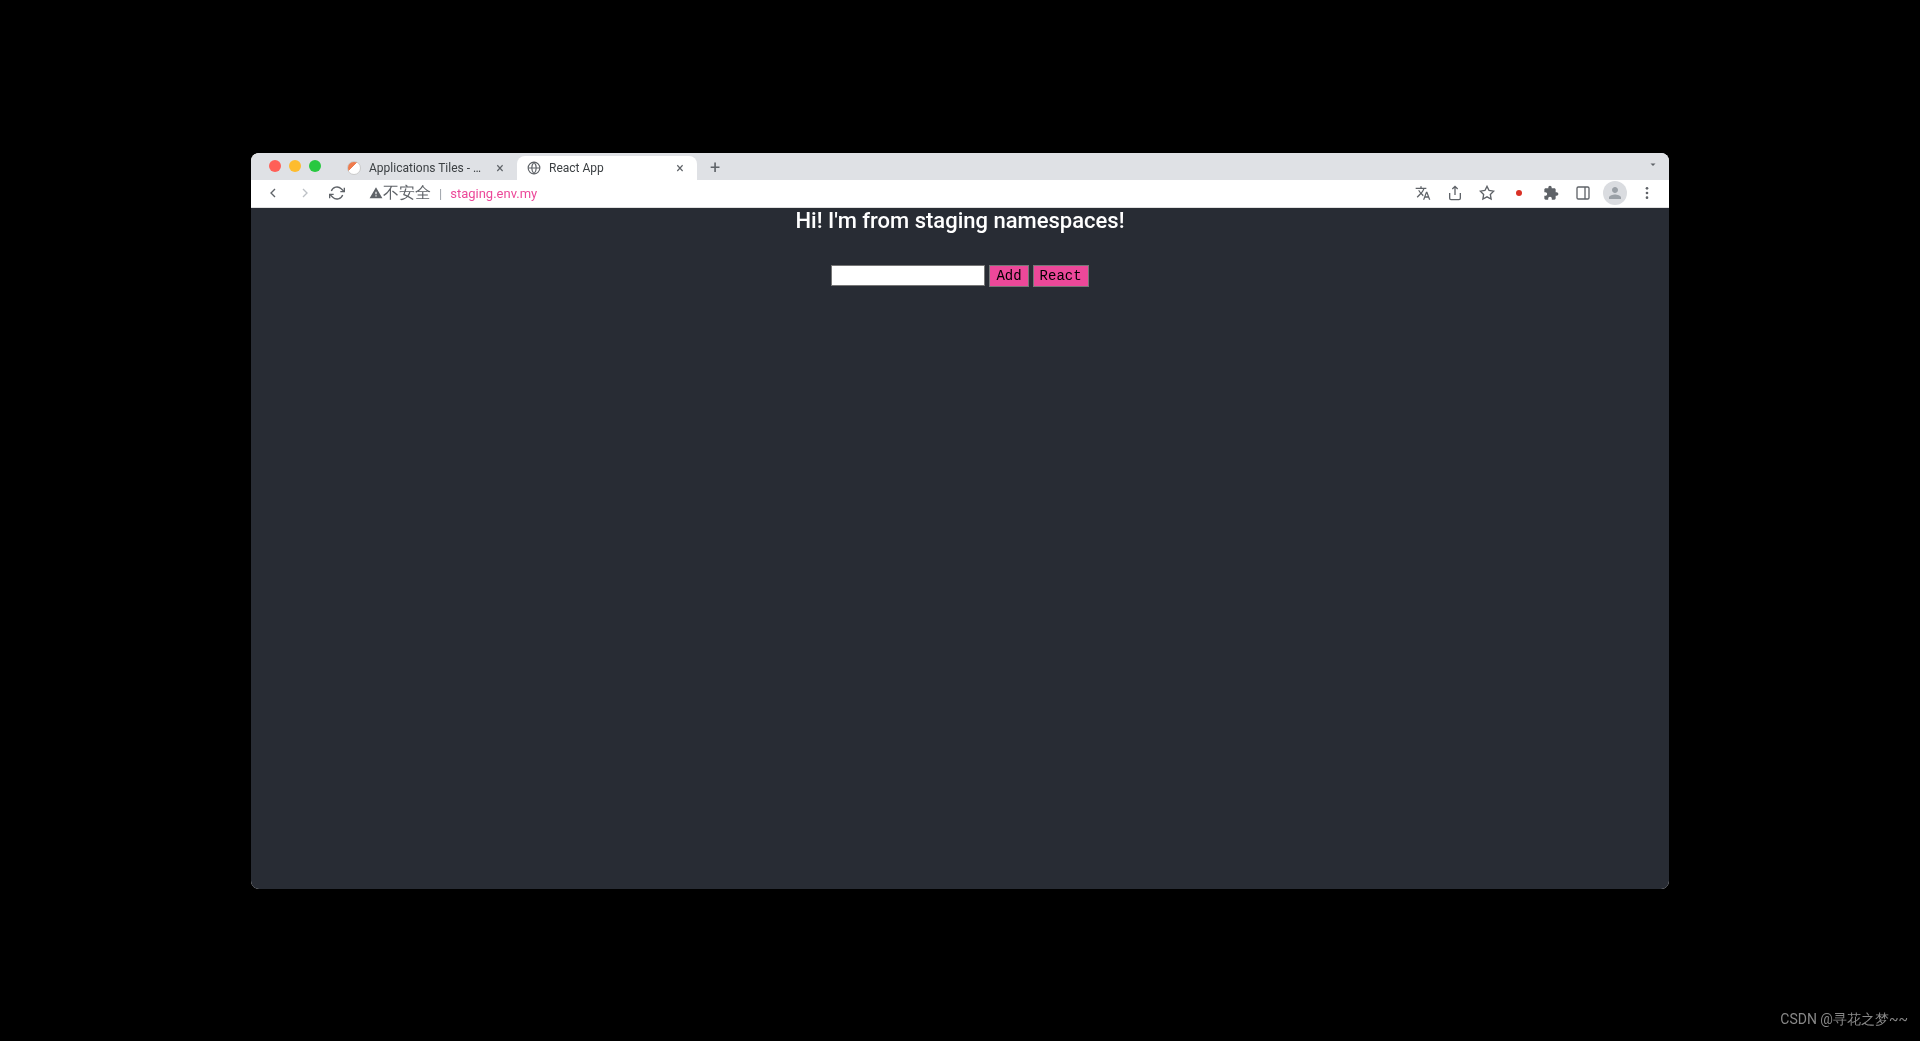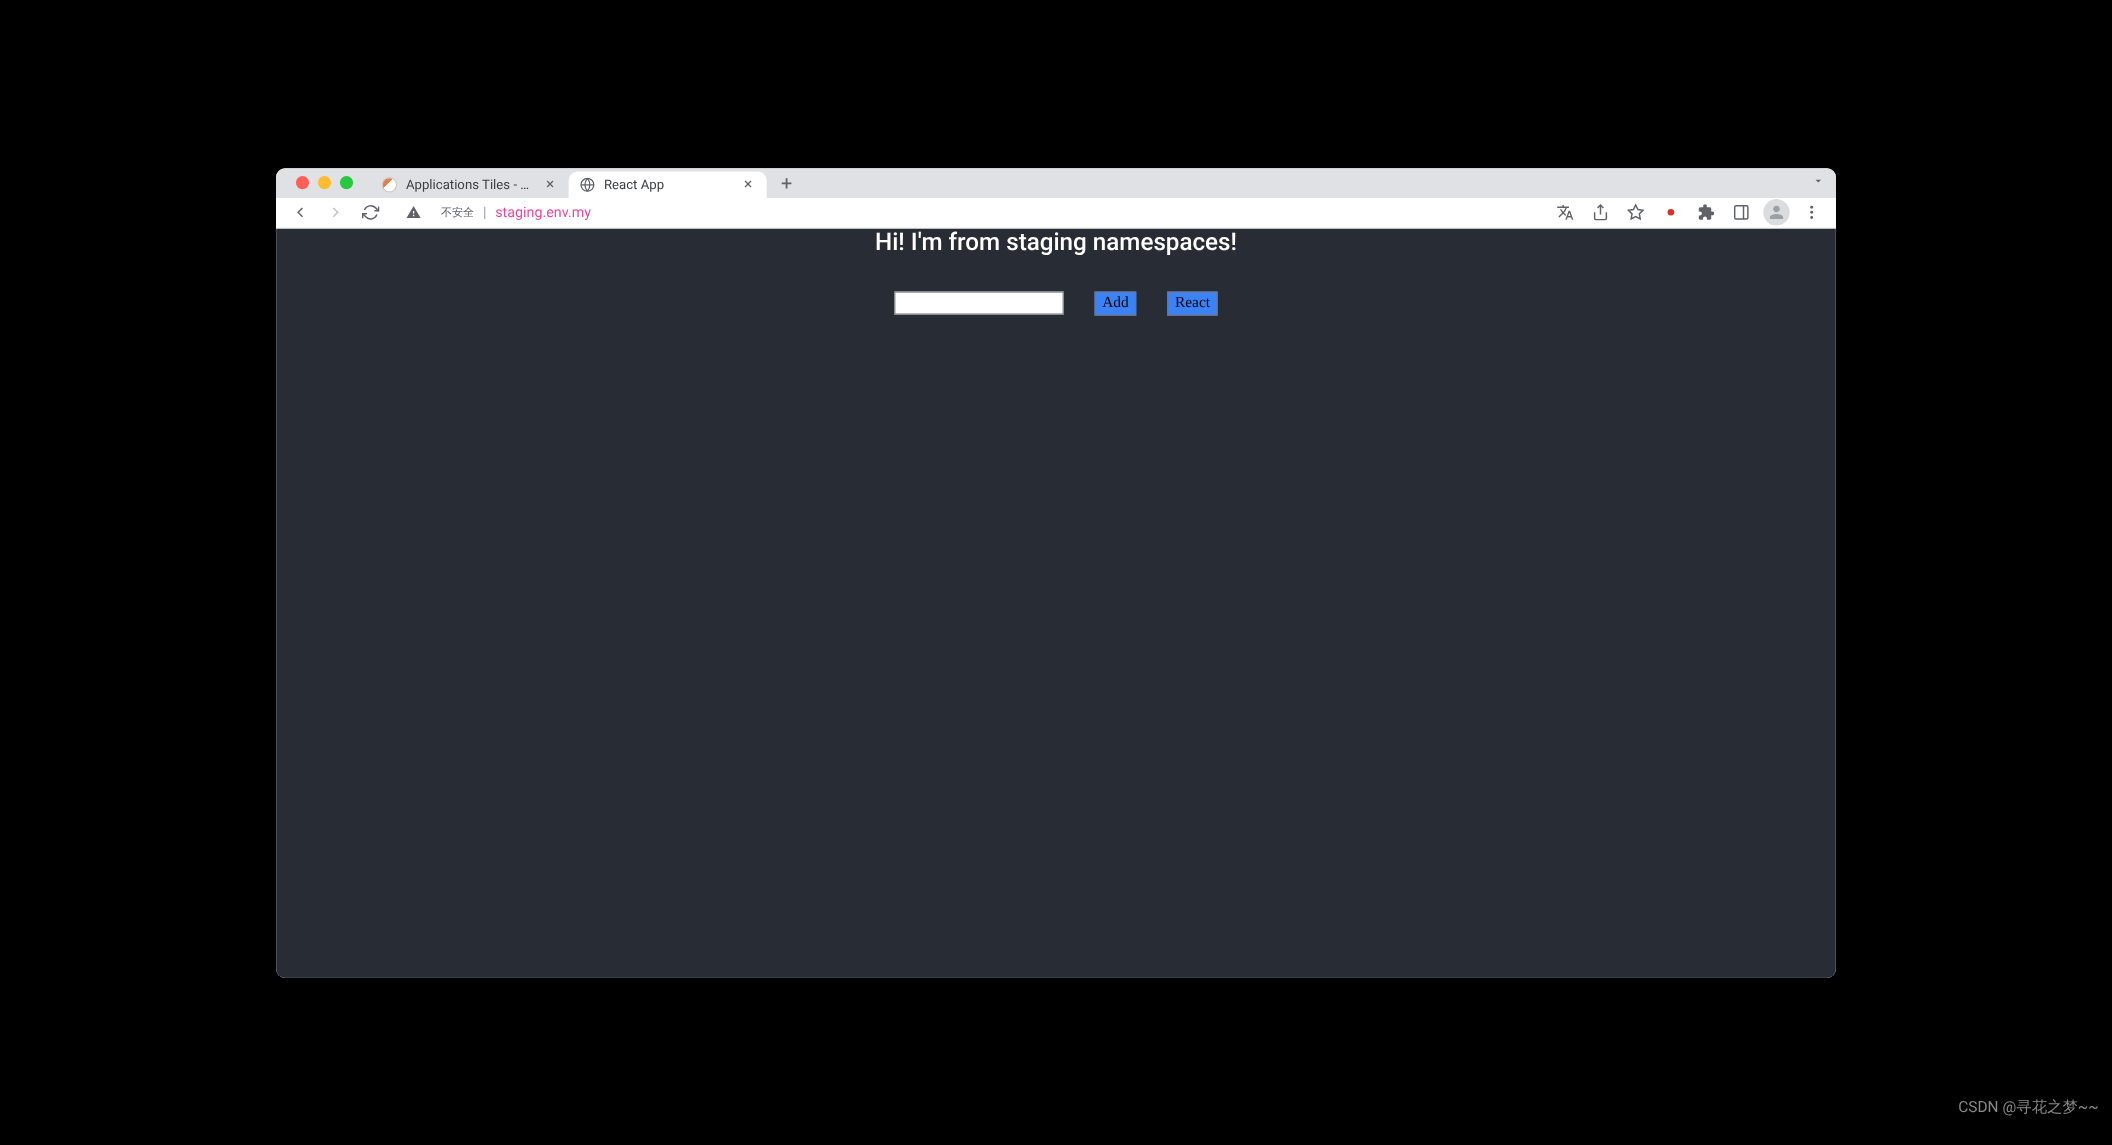--- a/index.html
+++ b/index.html
@@ -150,23 +150,23 @@
       display: flex;
       align-items: center;
       padding: 0 10px;
       font-size: 13px;
       gap: 6px;
       margin: 0 4px;
     }
     .security-indicator {
       display: flex;
       align-items: center;
-      gap: 18px;
-      color: #5f6368;
-      font-size: 10px;
+      gap: 0;
+      color: #5f6368;
+      font-size: 16px;
     }
     .url-text {
       color: #ec4899;
     }
     .divider {
       color: #9aa0a6;
       margin: 0 2px;
     }
     .toolbar-actions {
       display: flex;
@@ -217,32 +217,31 @@
     }
     .text-input {
       width: 154px;
       height: 21px;
       background: #fff;
       border: 1px solid #767676;
       padding: 1px 2px;
       font-size: 13px;
     }
     .form-btn {
-      background: #3b82f6;
+      background: #ec4899;
       border: 1px solid #767676;
       padding: 1px 6px;
       font-size: 14px;
-      font-family: Liberation Serif, serif;
+      font-family: Liberation Mono, monospace;
       cursor: pointer;
       height: 22px;
-      margin-left: 24px;
     }
     .watermark {
       position: absolute;
-      bottom: 25px;
+      bottom: 12px;
       right: 12px;
       color: #888;
       font-size: 14px;
     }
     .argo-favicon {
       width: 14px;
       height: 14px;
       border-radius: 50%;
       background: linear-gradient(135deg, #ef7b4d 40%, #fff 40%);
       border: 1px solid #ccc;

